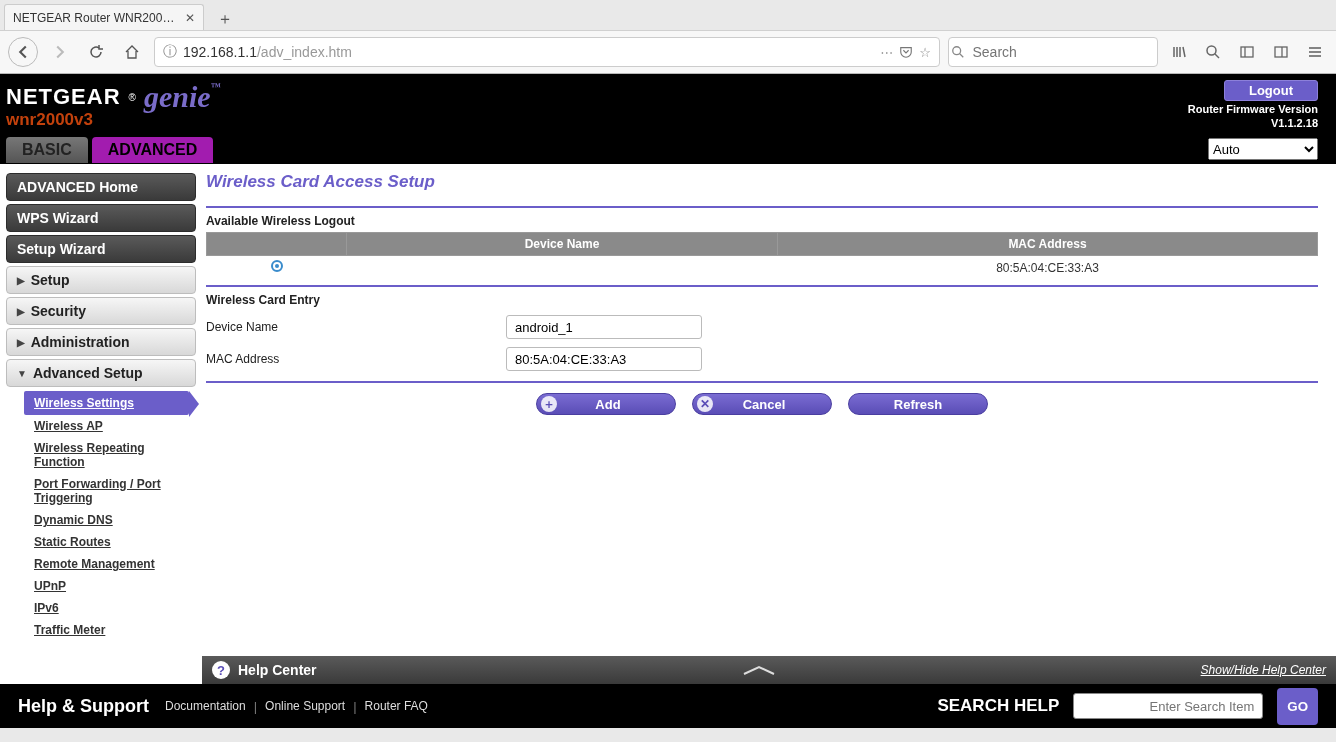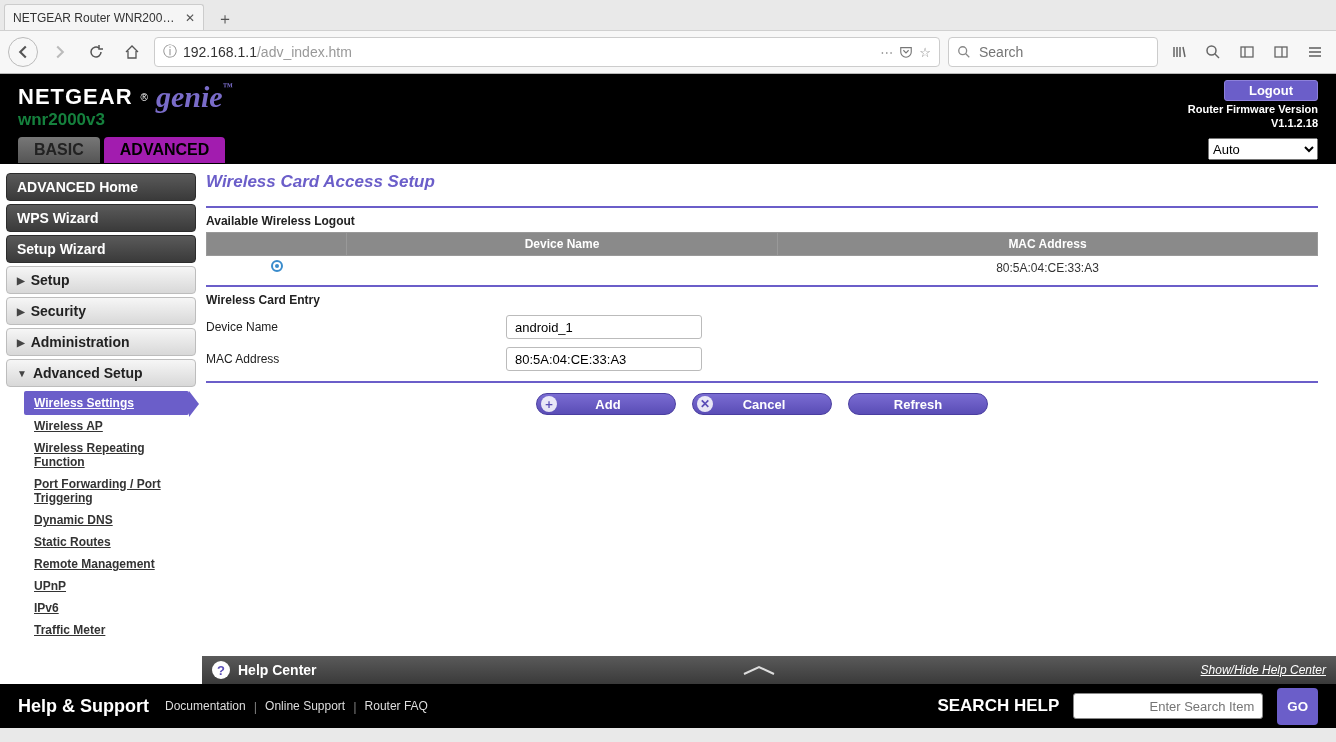--- a/index.html
+++ b/index.html
@@ -13,32 +13,32 @@
   .newtab { width:26px; height:22px; margin-left:8px; display:flex; align-items:center; justify-content:center; color:#555; cursor:pointer; font-size:16px; }
   .toolbar { display:flex; align-items:center; height:44px; border-top:1px solid #d0d0d0; border-bottom:1px solid #b8b8b8; background:#f7f7f7; padding:0 8px; gap:8px; }
   .nav-btn { width:28px; height:28px; display:flex; align-items:center; justify-content:center; color:#555; cursor:pointer; border-radius:3px; }
   .nav-btn.disabled { color:#bbb; cursor:default; }
   .nav-btn.circ { border:1px solid #bbb; border-radius:50%; width:30px; height:30px; }
   .urlbar { flex:1; display:flex; align-items:center; height:30px; border:1px solid #ccc; border-radius:4px; background:#fff; padding:0 8px; gap:6px; }
   .urlbar .info { color:#888; font-size:14px; }
   .urlbar .url { flex:1; color:#888; font-size:14px; overflow:hidden; white-space:nowrap; }
   .urlbar .url b { color:#333; font-weight:normal; }
   .urlbar .ricon { color:#888; cursor:pointer; }
-  .searchbar { width:210px; height:30px; border:1px solid #ccc; border-radius:4px; background:#fff; display:flex; align-items:center; padding:0 8px; gap:6px; }
+  .searchbar { width:210px; height:30px; border:1px solid #ccc; border-radius:4px; background:#fff; display:flex; align-items:center; padding:0 8px; gap:6px;justify-content:center; }
   .searchbar input { border:none; outline:none; flex:1; font-size:14px; color:#555; background:transparent; }
   .searchbar .mag { color:#888; }
   .tool-icon { width:26px; height:26px; display:flex; align-items:center; justify-content:center; color:#666; cursor:pointer;}
   
   .page { background:#fff; }
-  .hdr { background:#000; color:#fff; padding:8px 18px 0 18px; position:relative; }
+  .hdr { background:#000; color:#fff; padding:8px 18px 0 6px; position:relative; }
   .brand { display:flex; align-items:center; gap:8px; }
   .netgear { font-family: Arial Black, Arial, sans-serif; font-weight:900; letter-spacing:1px; font-size:22px; color:#fff;}
   .genie { font-family: Georgia, 'Times New Roman', serif; font-style:italic; font-size:30px; color:#7a6cc9; font-weight:bold; line-height:1;}
   .genie .tm { font-size:10px; vertical-align:top; }
-  .model { font-size:17px; color:#15803d; margin-top:-2px; font-weight:bold;}
+  .model { font-size:17px; color:#c2410c; margin-top:-2px; font-weight:bold;}
   .hdr-right { position:absolute; right:18px; top:6px; text-align:right; }
   .logout { display:inline-block; background:#6b5ec9; color:#fff; font-weight:bold; padding:2px 24px; border:1px solid #8c80da; border-radius:3px; cursor:pointer; font-size:13px;}
   .fwline { color:#fff; font-size:11px; font-weight:bold; margin-top:2px;}
   .tabsrow { display:flex; align-items:flex-end; margin-top:6px; height:28px; border-bottom:1px solid #000; position:relative;}
   .ptab { padding:4px 16px; font-weight:bold; font-size:16px; border-radius:4px 4px 0 0; margin-right:4px; cursor:pointer;}
   .ptab.basic { background:linear-gradient(#777,#555); color:#222;}
   .ptab.adv { background:#a21caf; color:#000;}
   .langsel { position:absolute; right:0; bottom:3px; }
   .langsel select { width:110px; height:22px; font-size:13px; }
   

